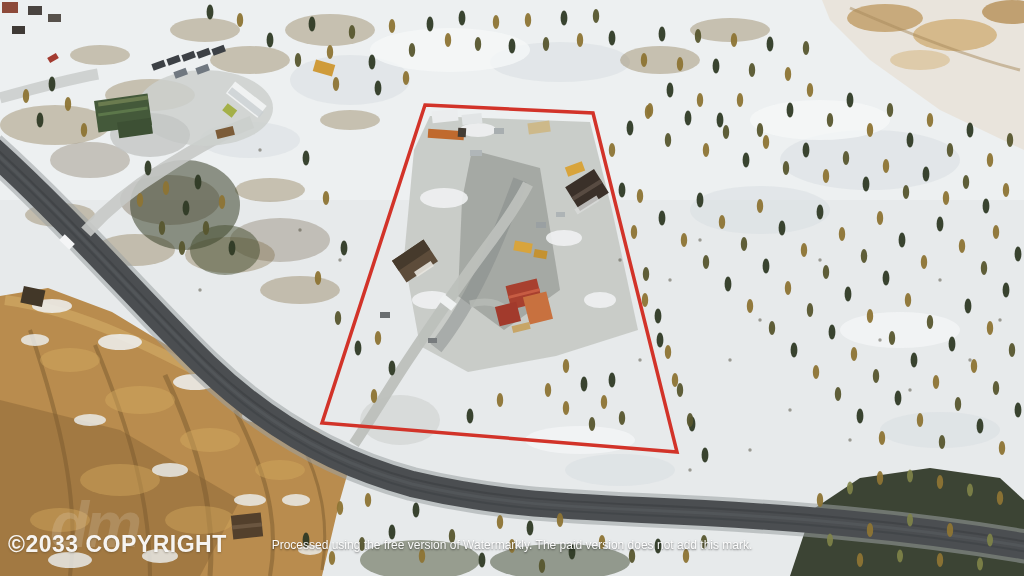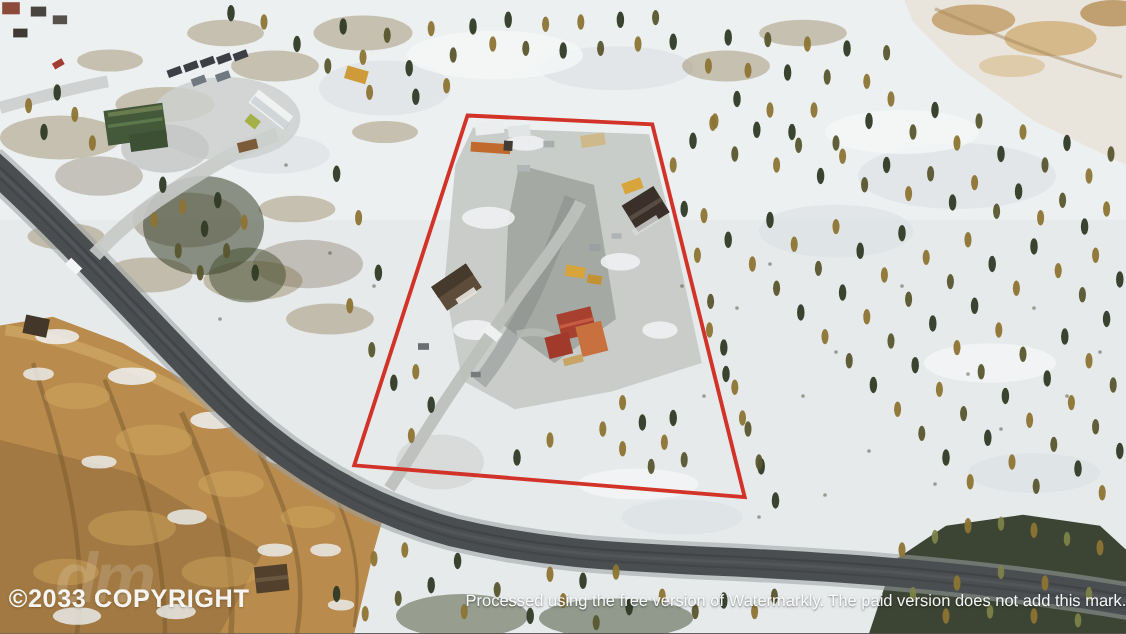--- a/index.html
+++ b/index.html
@@ -5,21 +5,21 @@
   html,body{margin:0;padding:0;background:#000;}
   .stage{position:relative;width:1024px;height:576px;overflow:hidden;
          font-family:"Liberation Sans","DejaVu Sans",sans-serif;}
   .stage svg{position:absolute;left:0;top:0;display:block;}
   .wm{position:absolute;color:#fff;white-space:nowrap;pointer-events:none;}
   .wm-ghost{left:50px;top:488px;font-size:64px;font-weight:bold;font-style:italic;
             color:rgba(255,255,255,0.15);letter-spacing:-4px;}
   .wm-copyright{left:8px;top:531px;font-size:23px;font-weight:bold;
                 color:rgba(255,255,255,0.93);letter-spacing:0.5px;
                 text-shadow:0 1px 2px rgba(60,50,30,0.35);}
-  .wm-footer{left:0;top:538px;width:100%;text-align:right;font-size:15px;
+  .wm-footer{left:0;top:538px;width:100%;text-align:center;font-size:12px;
              color:rgba(255,255,255,0.96);text-shadow:0 1px 2px rgba(0,0,0,0.55);}
 </style>
 </head>
 <body>
 
 <div class="stage">
   <svg width="1024" height="576" viewBox="0 0 1024 576" xmlns="http://www.w3.org/2000/svg">
       <g>
         <rect x="0" y="0" width="1024" height="576" fill="#e7eaeb"></rect>
         <rect x="0" y="0" width="1024" height="200" fill="#edf0f1"></rect>

